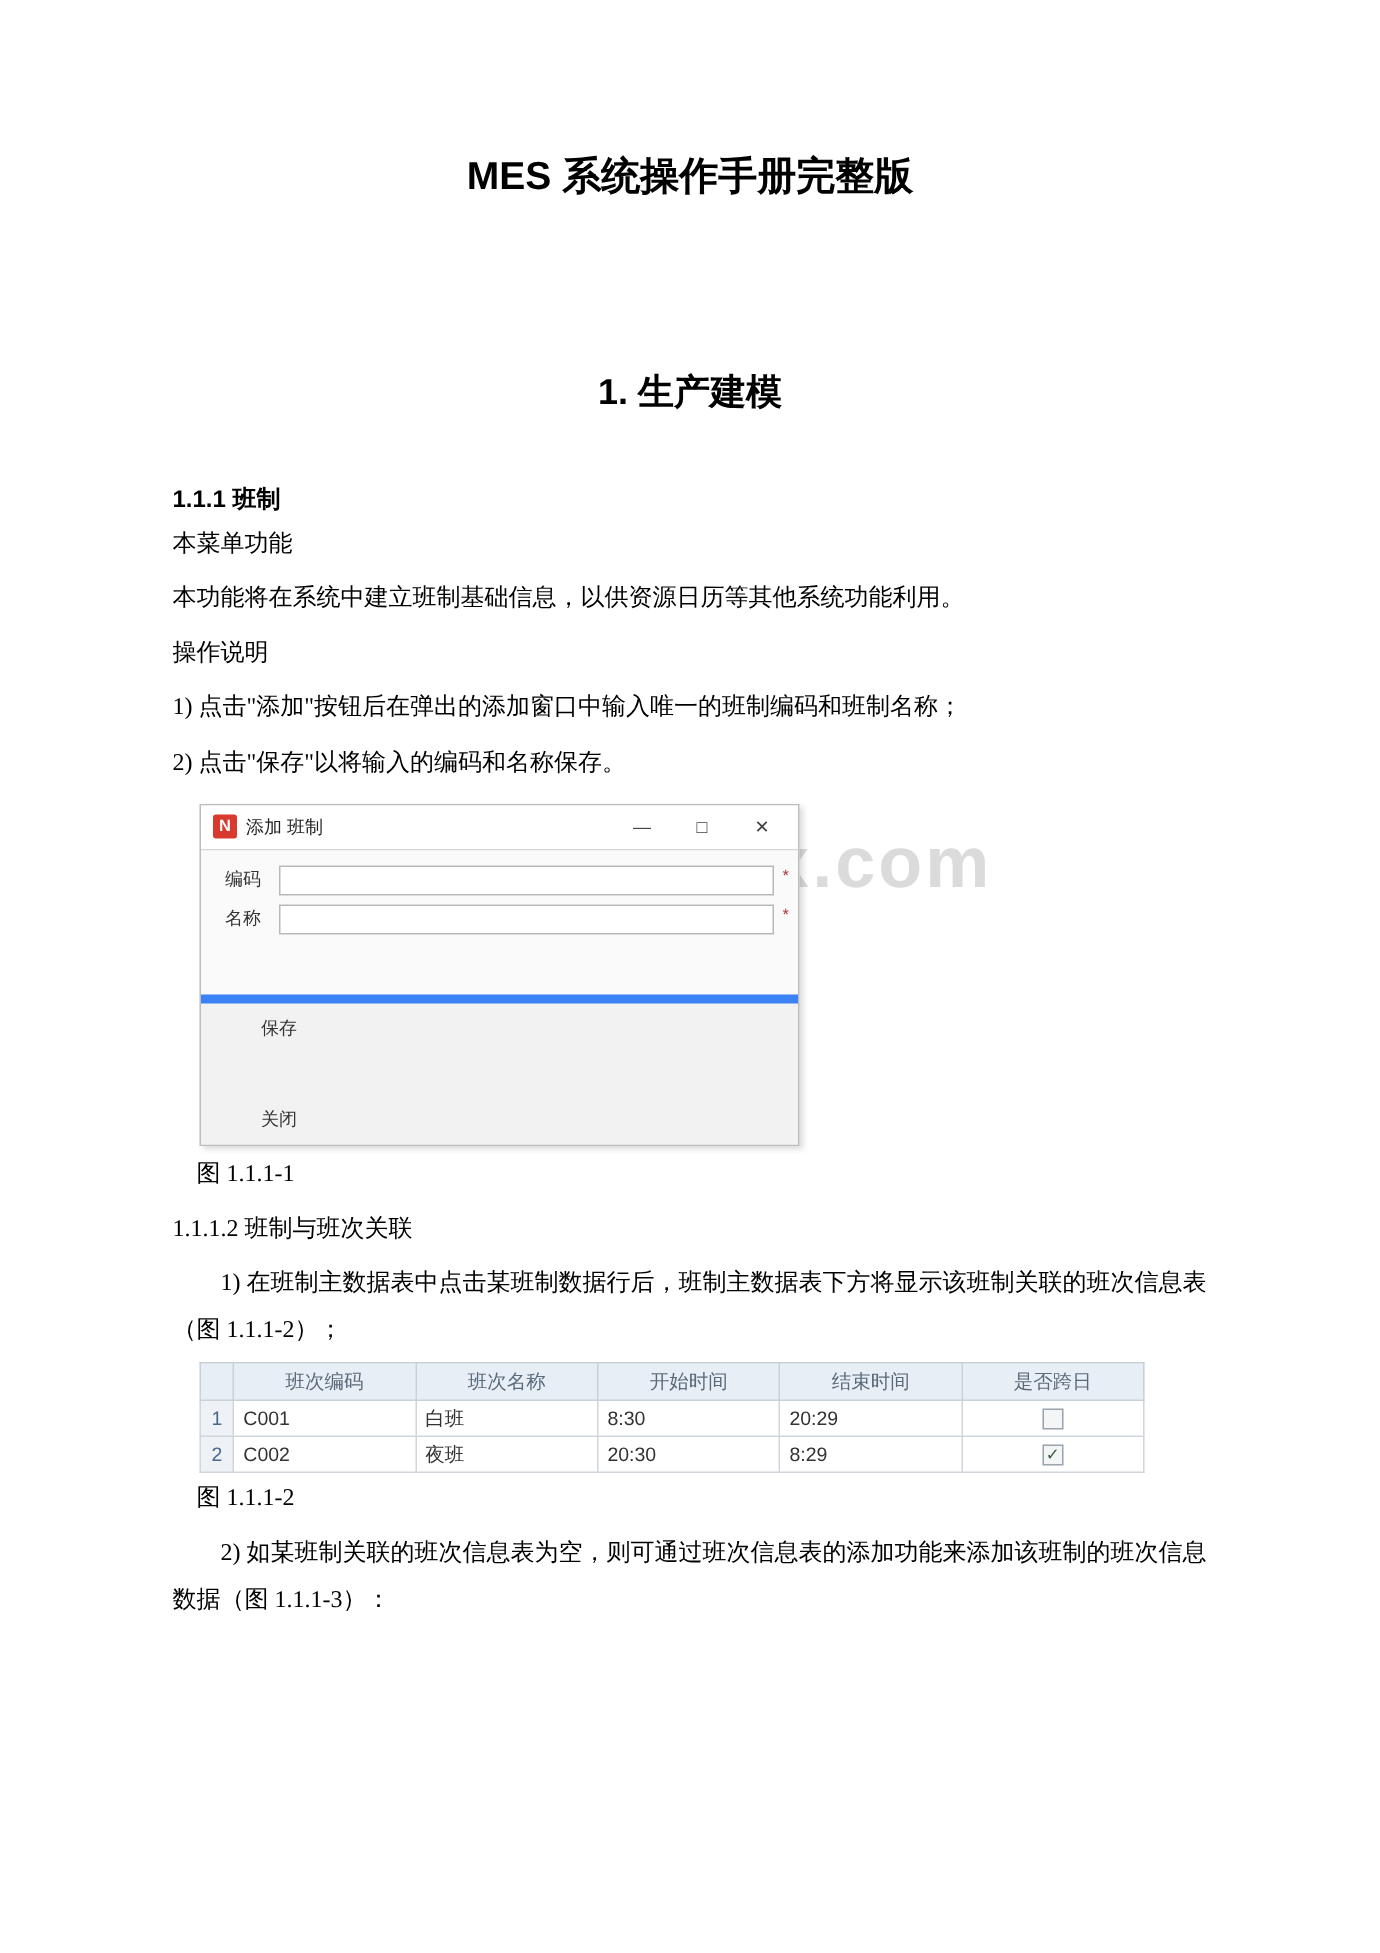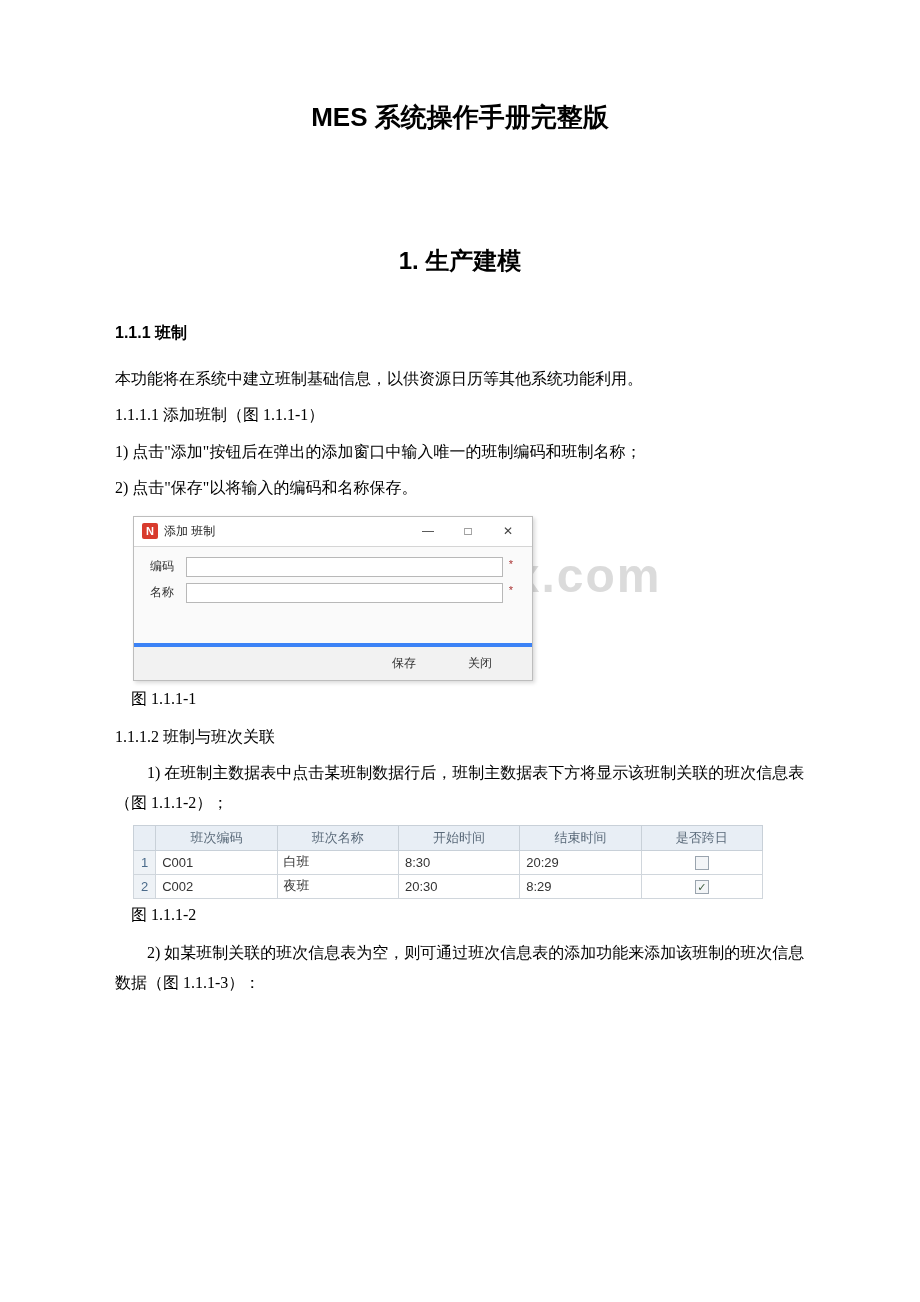--- a/index.html
+++ b/index.html
@@ -30,21 +30,21 @@
       font-family: "Microsoft YaHei", "SimHei", sans-serif;
       font-size: 22px;
       font-weight: bold;
       text-align: center;
       margin-bottom: 18px;
     }
     h4.subsection {
       font-family: "Microsoft YaHei", "SimHei", sans-serif;
       font-size: 16px;
       font-weight: bold;
-      margin-bottom: 20px;
+      margin-bottom: 4px;
     }
     p.body-text {
       font-size: 16px;
       line-height: 1.9;
       margin-bottom: 6px;
     }
     p.indent {
       text-indent: 2em;
     }
     p.caption {
@@ -110,21 +110,21 @@
       width: 40px;
       height: 24px;
       display: inline-flex;
       align-items: center;
       justify-content: center;
       color: #444;
       font-size: 12px;
       font-family: "Segoe UI", sans-serif;
     }
     .dlg-body {
-      padding: 10px 29px 34px 16px;
+      padding: 10px 16px 34px 16px;
       background: #fafafa;
     }
     .dlg-row {
       display: flex;
       align-items: center;
       margin-bottom: 6px;
     }
     .dlg-label {
       width: 36px;
       font-size: 12px;
@@ -148,21 +148,22 @@
       top: 1px;
       color: #a33;
       font-size: 11px;
     }
     .dlg-footer {
       display: flex;
       justify-content: flex-end;
       gap: 40px;
       padding: 6px 34px;
       background: #f2f2f2;
-      border-top: 4px solid #3b82f6;
+      border-top: 6px solid #3b82f6;
+      flex-direction: column;
     }
     .dlg-btn {
       font-size: 12px;
       color: #333;
       padding: 2px 6px;
       cursor: default;
     }
     
     .tbl-wrap {
       margin: 6px 0 6px 18px;
@@ -219,22 +220,23 @@
 
 <div class="content-layer">
 
   <h1 class="main-title">MES 系统操作手册完整版</h1>
 
   <h2 class="chapter-title">1. 生产建模</h2>
 
 
   <h4 class="subsection">1.1.1 班制</h4>
 
+  <p class="body-text">本菜单功能</p>
   <p class="body-text">本功能将在系统中建立班制基础信息，以供资源日历等其他系统功能利用。</p>
-  <p class="body-text">1.1.1.1 添加班制（图 1.1.1-1）</p>
+  <p class="body-text">操作说明</p>
   <p class="body-text">1) 点击"添加"按钮后在弹出的添加窗口中输入唯一的班制编码和班制名称；</p>
   <p class="body-text">2) 点击"保存"以将输入的编码和名称保存。</p>
 
   <div class="dialog-wrap">
     <div class="dialog">
       <div class="dlg-titlebar">
         <span class="dlg-icon">N</span>
         <span class="dlg-title">添加 班制</span>
         <span class="dlg-win-btn">—</span>
         <span class="dlg-win-btn">□</span>

